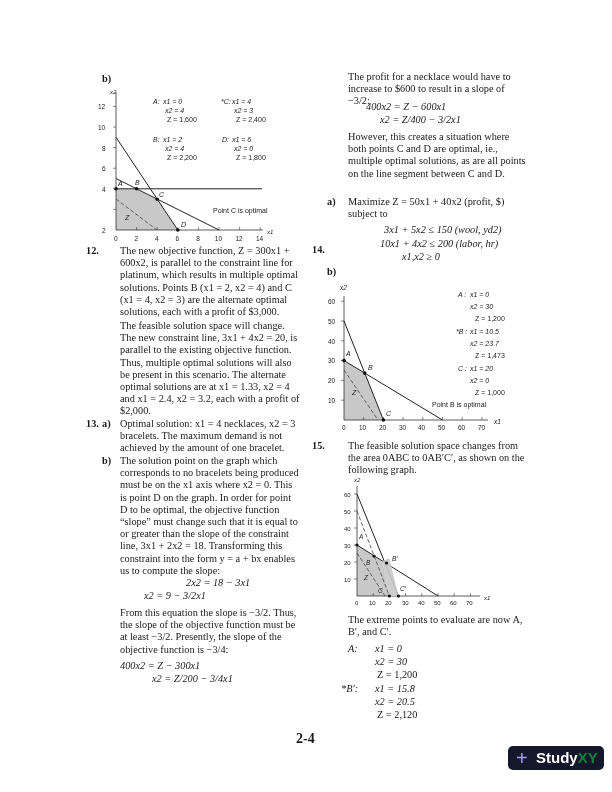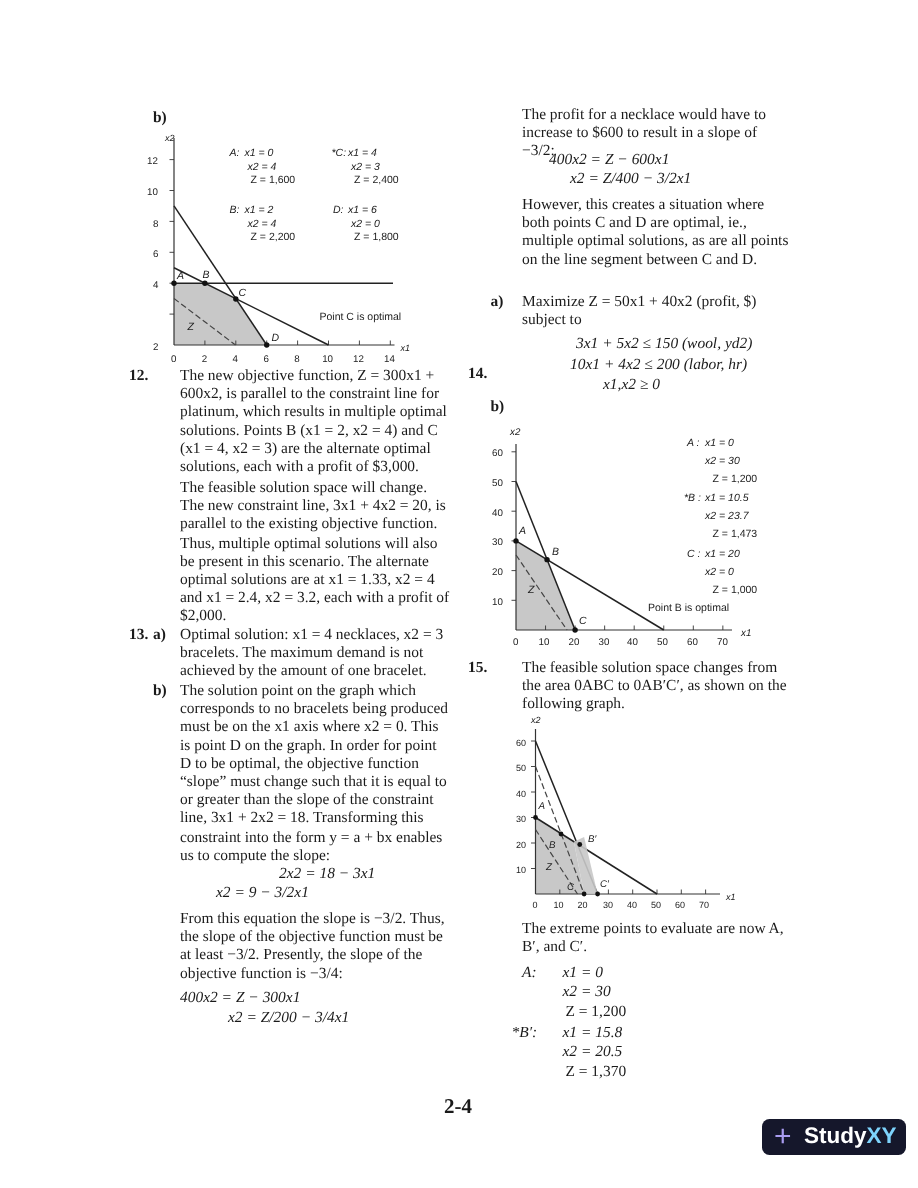--- a/index.html
+++ b/index.html
@@ -10,21 +10,21 @@
   i, .it { font-style:italic; }
   p { margin:0; }
   .para { position:absolute; }
   .eq { position:absolute; white-space:nowrap; }
   svg text { font-family:"Liberation Sans", sans-serif; fill:#222; }
   .badge { position:absolute; left:508px; top:746px; width:96px; height:24px; background:#15172b;
            border-radius:5px; color:#fff; font-family:"Liberation Sans", sans-serif; font-weight:bold;
            font-size:15px; line-height:24px; }
   .badge .plus { position:absolute; left:8px; top:0; color:#a99cf0; font-weight:normal; font-size:20px; }
   .badge .brand { position:absolute; left:28px; top:0; }
-  .badge .xy { color:#7dd3fc; }
+  .badge .xy { color:#15803d; }
 </style>
 </head>
 <body>
 
 <div class="abs b" style="left:102px;top:73px;">b)</div>
 
 <svg class="abs" style="left:95px;top:86px;" width="200" height="162">
 
   <polygon points="21,103 41.6,103 62.2,113.3 82.8,144 21,144" fill="#c8c8c8" stroke="none"></polygon>
   <line x1="21" y1="144" x2="21" y2="6" stroke="#333" stroke-width="0.8"></line>
@@ -249,20 +249,20 @@
 
 <p class="para" style="left:348px;top:614px;width:180px;">The extreme points to evaluate are now A, B′, and C′.</p>
 
 <div class="eq it" style="left:348px;top:643px;">A:</div>
 <div class="eq it" style="left:375px;top:643px;">x1 = 0</div>
 <div class="eq it" style="left:375px;top:656px;">x2 = 30</div>
 <div class="eq" style="left:377px;top:669px;">Z = 1,200</div>
 <div class="eq it" style="left:341px;top:683px;">*B′:</div>
 <div class="eq it" style="left:375px;top:683px;">x1 = 15.8</div>
 <div class="eq it" style="left:375px;top:696px;">x2 = 20.5</div>
-<div class="eq" style="left:377px;top:709px;">Z = 1,370</div>
+<div class="eq" style="left:377px;top:709px;">Z = 2,120</div>
 
 <div class="abs b" style="left:296px;top:733px;font-size:14px;">2-4</div>
 
 <div class="badge">
   <span class="plus">+</span>
   <span class="brand"><span>Study</span><span class="xy">XY</span></span>
 </div>
 
 </body></html>

